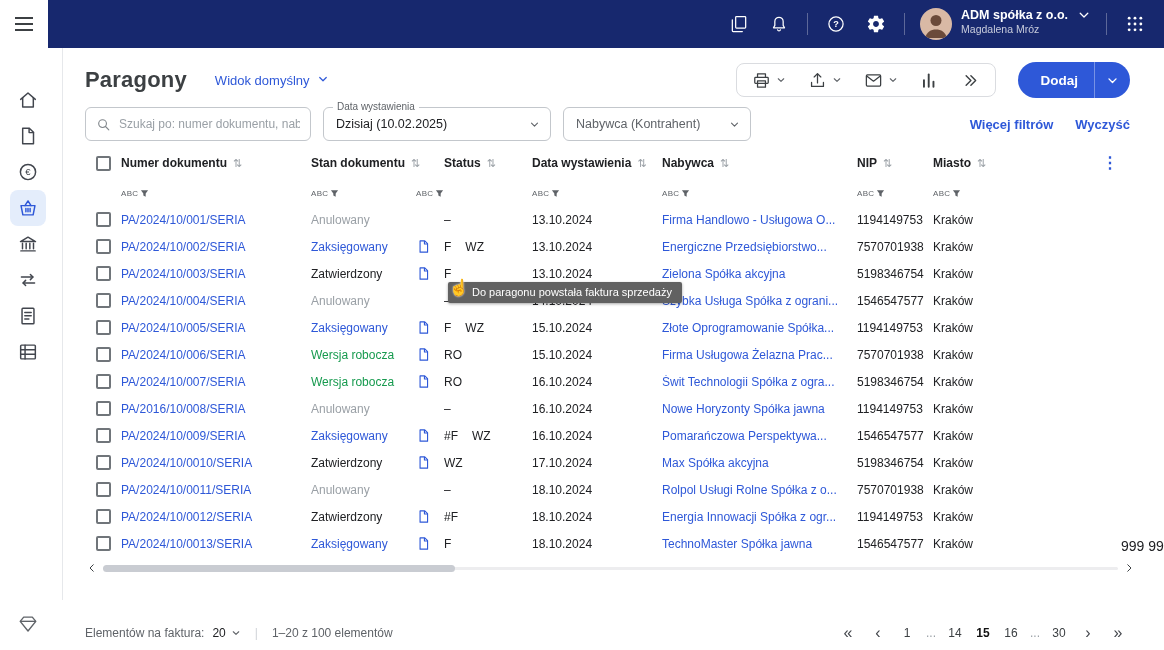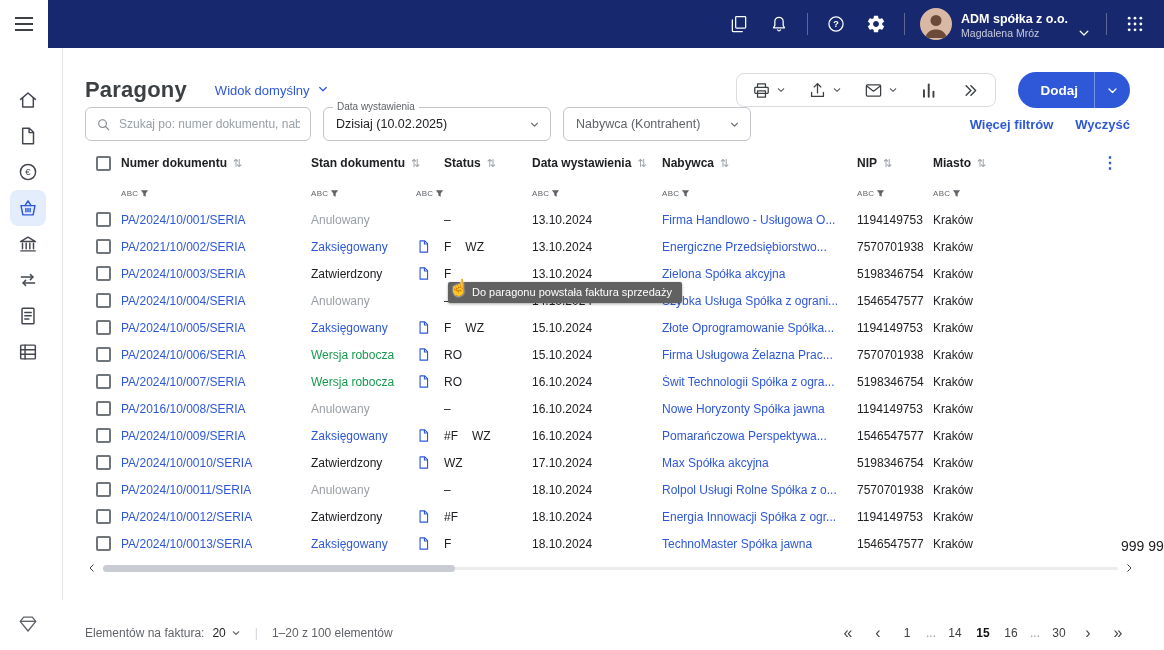--- a/index.html
+++ b/index.html
@@ -15,21 +15,21 @@
   display:flex;align-items:center;justify-content:flex-end;padding-right:10px}
 .burger-box{position:absolute;left:0;top:0;width:48px;height:48px;background:#fff;
   display:flex;align-items:center;justify-content:center;z-index:5}
 .burger{display:flex;flex-direction:column;gap:4px;cursor:pointer;background:none;border:none}
 .burger i{display:block;width:18px;height:2px;background:#3c4043}
 .tb-right{display:flex;align-items:center;gap:2px}
 .tb-btn{background:none;border:none;width:38px;height:40px;display:flex;align-items:center;
   justify-content:center;color:#fff;cursor:pointer}
 .tb-btn svg{width:20px;height:20px}
 .tb-divider{width:1px;height:22px;background:rgba(255,255,255,.3);margin:0 7px}
-.tb-account{display:flex;align-items:flex-end;gap:9px;color:#fff;padding:0 6px;cursor:pointer}
+.tb-account{display:flex;align-items:flex-start;gap:9px;color:#fff;padding:0 6px;cursor:pointer}
 .avatar{width:32px;height:32px;border-radius:50%;overflow:hidden;display:block;flex:none}
 .avatar svg{display:block;width:32px;height:32px}
 .acct-text{display:flex;flex-direction:column;line-height:1.2;text-align:left}
 .acct-company{font-size:12.5px;font-weight:700;white-space:nowrap}
 .acct-user{font-size:10.5px;color:rgba(255,255,255,.75);white-space:nowrap}
 .tb-chev{display:flex}
 .tb-chev svg{width:14px;height:14px}
 
 
 .sidebar{position:absolute;left:0;top:48px;width:62px;bottom:0;background:#fff;
@@ -37,21 +37,21 @@
 .sb-item{width:36px;height:36px;border-radius:8px;display:flex;align-items:center;
   justify-content:center;color:#42464e;cursor:pointer;background:none;border:none;flex:none}
 .sb-item svg{width:22px;height:22px}
 .sb-item.active{background:#e4edfb;color:var(--accent)}
 .sb-line{position:absolute;left:62px;top:48px;height:552px;width:1px;background:#e6e8eb}
 .gem{position:absolute;left:17px;bottom:11px;color:#5f6368}
 .gem svg{width:22px;height:22px}
 
 
 .main{position:absolute;left:63px;top:48px;right:0;bottom:0}
-.page-header{position:absolute;left:22px;right:34px;top:20px;height:44px;display:flex;align-items:center}
+.page-header{position:absolute;left:22px;right:34px;top:10px;height:44px;display:flex;align-items:center}
 .page-title{font-size:22px;color:#3c4043;font-weight:600;letter-spacing:.2px}
 .view-select{display:flex;align-items:flex-start;gap:7px;margin-left:28px;color:var(--accent);
   font-size:13px;cursor:pointer;background:none;border:none}
 .view-select svg{width:12px;height:12px}
 .toolbar{margin-left:auto;display:flex;align-items:center;gap:22px}
 .icon-group{display:flex;align-items:center;border:1px solid var(--line);border-radius:8px;height:34px;padding:0 4px}
 .ig-btn{display:flex;align-items:center;gap:5px;padding:0 11px;height:100%;background:none;border:none;cursor:pointer;color:#3c4043}
 .ig-btn .main-ic{width:19px;height:19px}
 .ig-btn .chev{width:10px;height:10px;color:#5f6368}
 .add-split{display:flex;height:36px;border-radius:18px;overflow:hidden;background:var(--accent);color:#fff}
@@ -463,21 +463,21 @@
             <div class="t-cell">13.10.2024</div>
             <div class="t-cell link">Firma Handlowo - Usługowa O...</div>
             <div class="t-cell">1194149753</div>
             <div class="t-cell">Kraków</div>
             <div class="t-cell"></div>
           </div>
           <div class="t-row">
             <div class="t-cell cb-cell">
               <div class="cb"></div>
             </div>
-            <div class="t-cell link">PA/2021/10/002/SERIA</div>
+            <div class="t-cell link">PA/2024/10/002/SERIA</div>
             <div class="t-cell state-posted">Zaksięgowany</div>
             <div class="t-cell icon-cell">
               <svg viewBox="0 0 24 24" fill="none" stroke="currentColor" stroke-width="1.8" stroke-linejoin="round">
                 <path d="M6.5 3h7.5l4.5 4.5V21h-12z"></path>
                 <path d="M13.5 3v5h5"></path>
               </svg>
             </div>
             <div class="t-cell status-cell">
               <div>F</div>
               <div>WZ</div>

